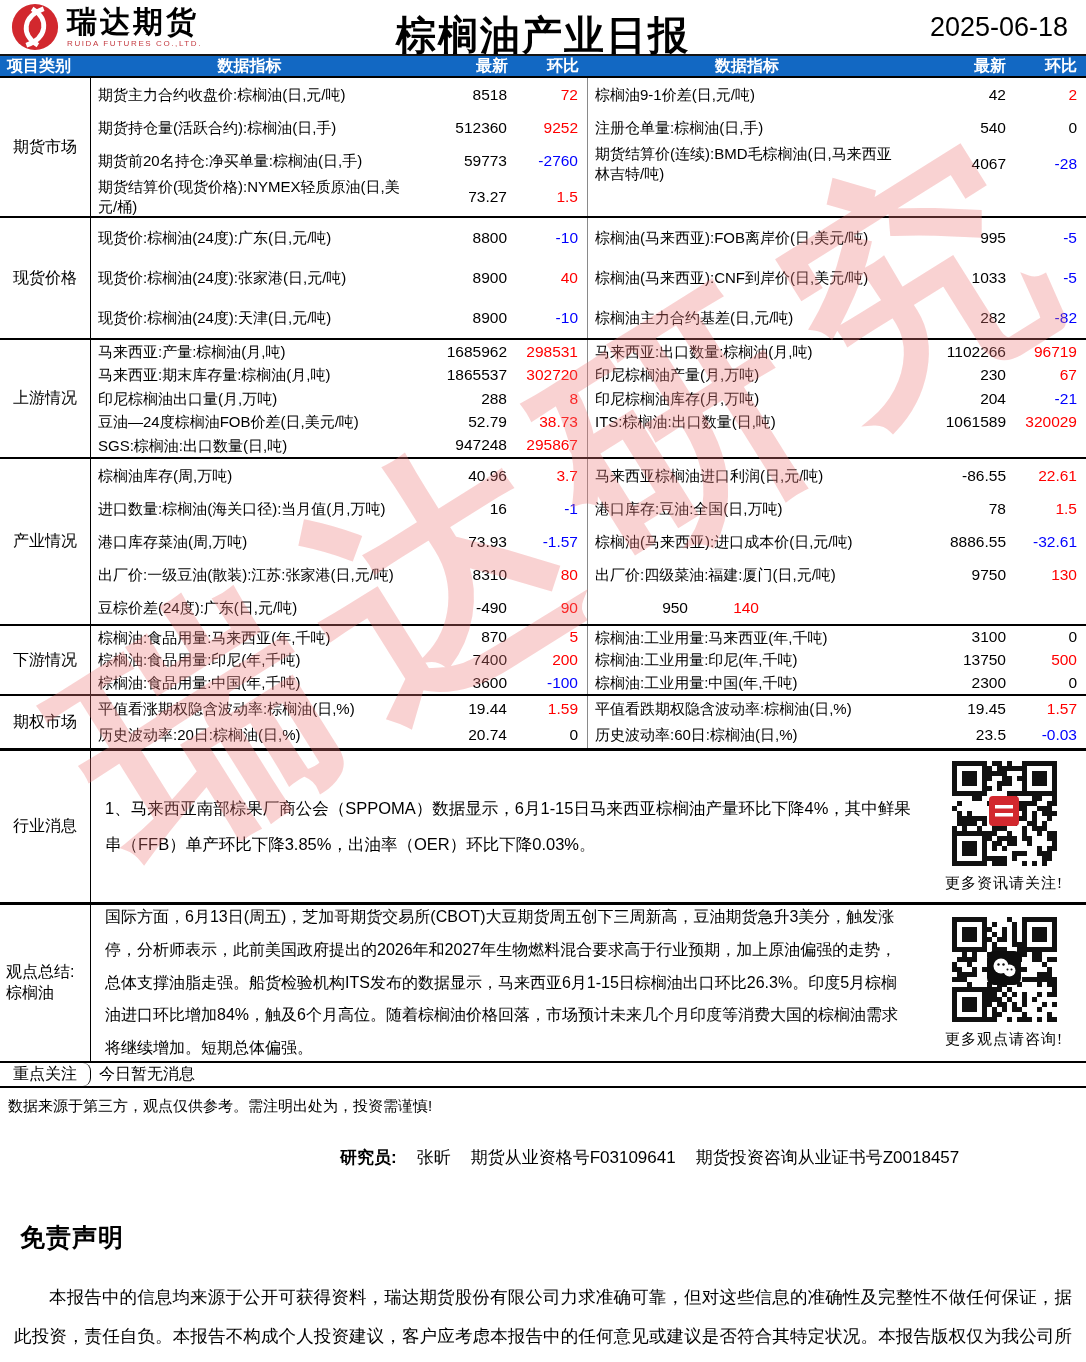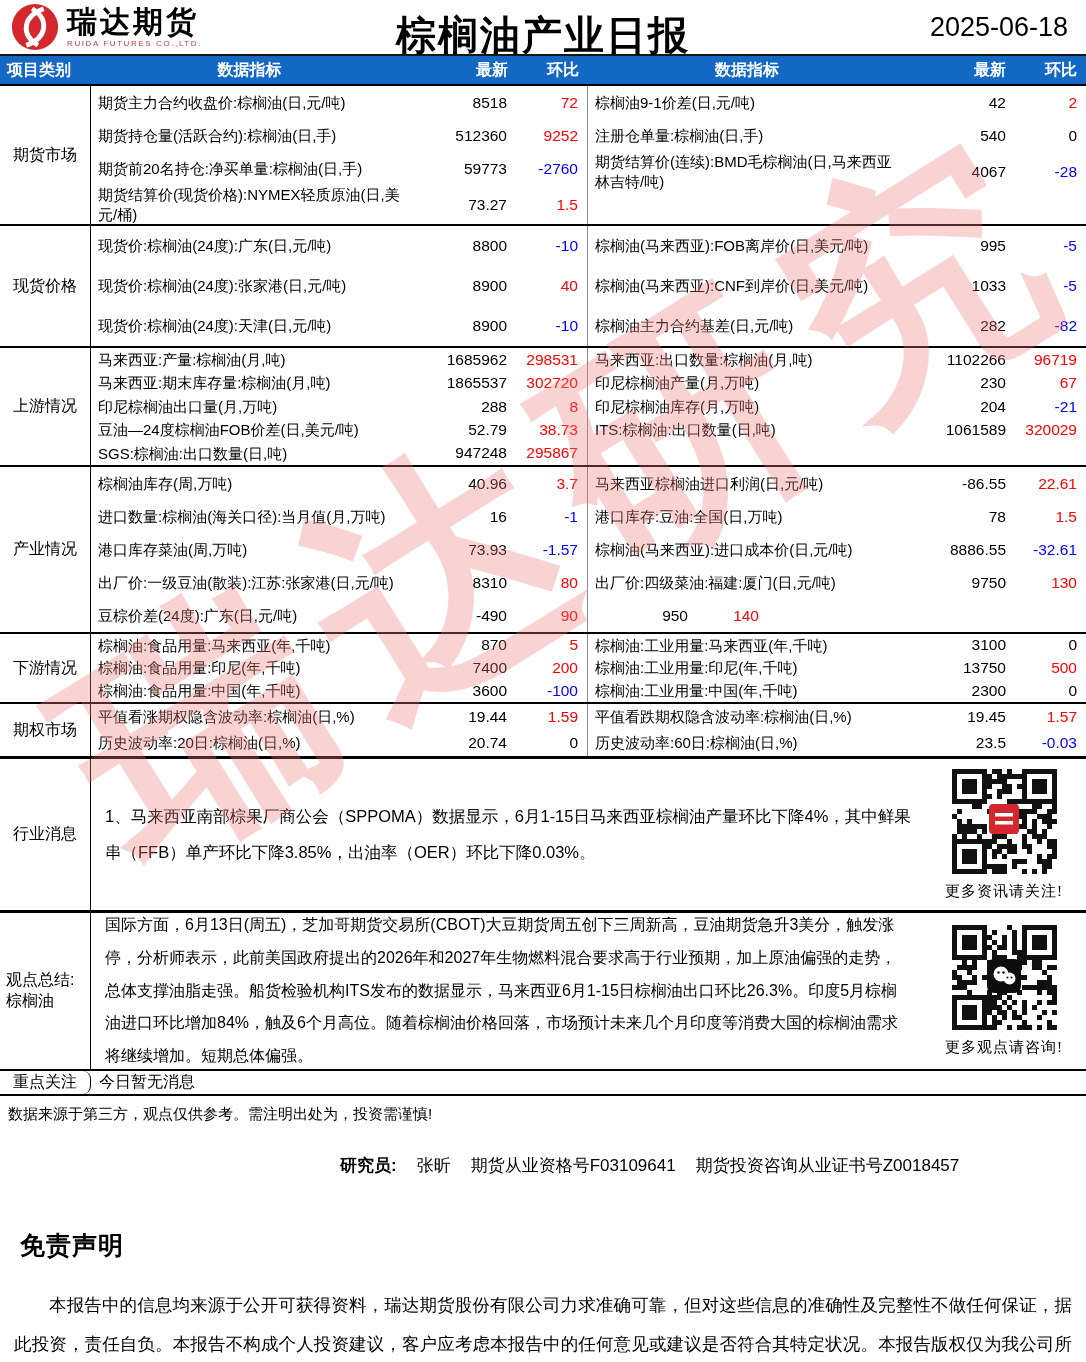--- a/index.html
+++ b/index.html
@@ -11,21 +11,21 @@
   
   .hdr { position: relative; height: 54px; display: flex; align-items: center; padding: 0 10px; }
   .logo { display: flex; align-items: center; gap: 7px; width: 270px; z-index: 2; }
   .logo-mark { width: 50px; height: 50px; flex: 0 0 auto; }
   .logo-cn { font-size: 30px; font-weight: bold; letter-spacing: 3px; line-height: 1.05; }
   .logo-en { font-size: 8px; color: #c43a40; letter-spacing: 1.6px; margin-top: 2px; }
   .hdr-title { position: absolute; left: 0; right: 0; top: 8px; text-align: center; font-size: 40px; font-weight: bold; letter-spacing: 2px; }
   .hdr-date { margin-left: auto; font-size: 27px; padding-right: 8px; z-index: 2; }
   
   .cat-w { width: 91px; flex: 0 0 91px; }
-  .colhead { display: flex; align-items: center; background: #1268c3; color: #fff; font-weight: bold; height: 30px; border-top: 2px solid #141414; font-size: 16px; }
+  .colhead { display: flex; align-items: center; background: #1268c3; color: #fff; font-weight: bold; height: 22px; border-top: 2px solid #141414; font-size: 16px; }
   .colhead .cat-w { padding-left: 7px; }
   .half { display: flex; }
   .half-l { width: 497px; flex: 0 0 497px; }
   .half-r { width: 498px; flex: 0 0 498px; }
   .h-lab { flex: 1; text-align: center; }
   .h-val { width: 100px; text-align: right; }
   .h-chg { width: 80px; text-align: right; padding-right: 9px; }
   
   .sec { display: flex; border-top: 2px solid #000; }
   .sec-cat { display: flex; align-items: center; justify-content: center; font-size: 16px; border-right: 1px solid #000; text-align: center; white-space: pre-line; }

